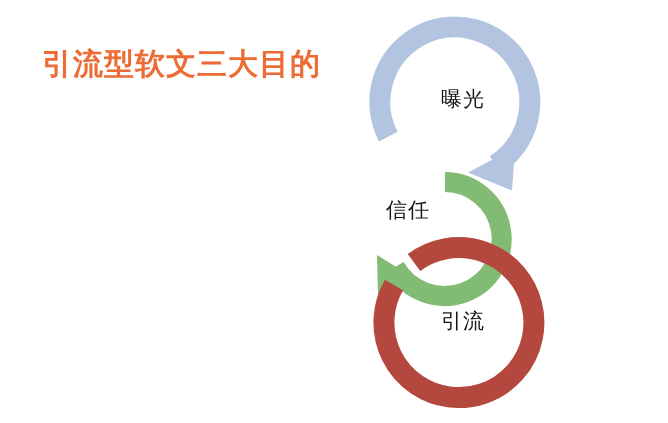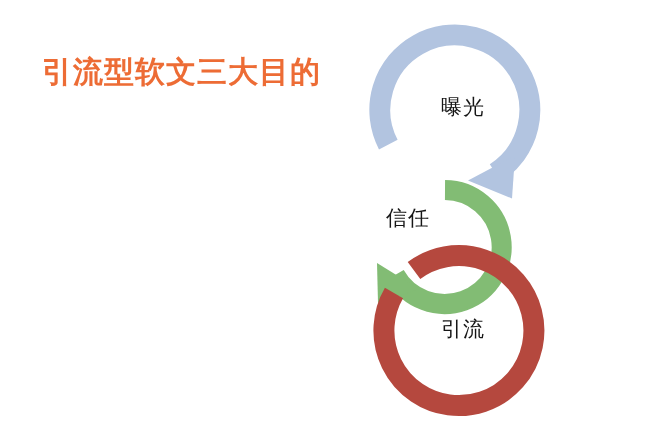--- a/index.html
+++ b/index.html
@@ -10,21 +10,21 @@
     width: 668px;
     height: 423px;
     background: #ffffff;
     font-family: "DejaVu Sans", "Liberation Sans", sans-serif;
     overflow: hidden;
     position: relative;
   }
   #slide {
     position: absolute;
     left: 0;
-    top: 8px;
+    top: 0;
     width: 668px;
     height: 358px;
     background: #ffffff;
   }
   #title {
     position: absolute;
     left: 42px;
     top: 44px;
     font-size: 30px;
     font-weight: bold;

